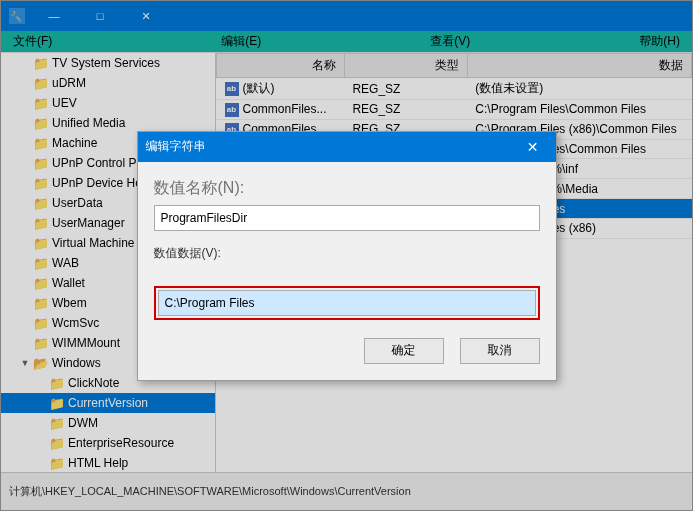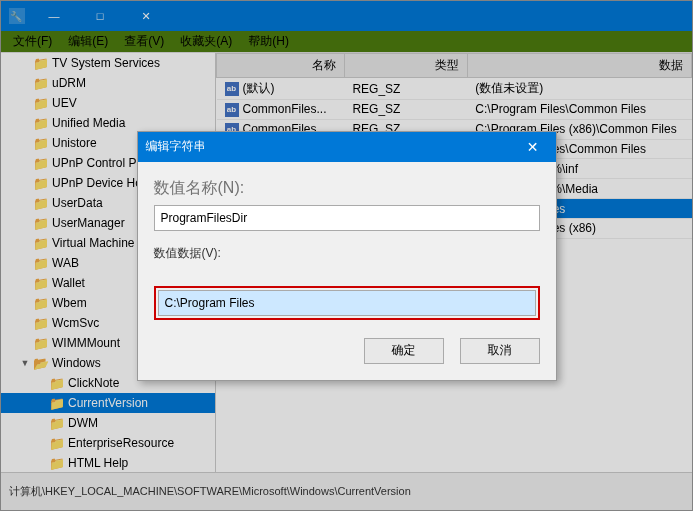--- a/index.html
+++ b/index.html
@@ -57,26 +57,27 @@
       color: white;
       font-size: 11px;
       cursor: pointer;
       display: flex;
       align-items: center;
       justify-content: center;
     }
 
     
     .menu-bar {
-      background: #4d7c0f;
+      background: #14b8a6;
       height: 22px;
       display: flex;
       align-items: center;
       padding: 0 4px;
       border-bottom: 1px solid #ddd;
+      justify-content: space-between;
     }
     .menu-item {
       padding: 2px 8px;
       cursor: pointer;
       font-size: 12px;
     }
 
     
     .main-content {
       display: flex;
@@ -284,21 +285,20 @@
       <button class="title-btn">—</button>
       <button class="title-btn">□</button>
       <button class="title-btn close">✕</button>
     </div>
   </div>
 
   <div class="menu-bar">
     <span class="menu-item">文件(F)</span>
     <span class="menu-item">编辑(E)</span>
     <span class="menu-item">查看(V)</span>
-    <span class="menu-item">收藏夹(A)</span>
     <span class="menu-item">帮助(H)</span>
   </div>
 
   <div class="main-content">
 
     <div class="tree-pane">
 
       <div class="tree-item" style="padding-left:32px">
         <span class="folder-icon yellow">📁</span>
         <span>TV System Services</span>
@@ -310,21 +310,21 @@
       <div class="tree-item" style="padding-left:32px">
         <span class="folder-icon yellow">📁</span>
         <span>UEV</span>
       </div>
       <div class="tree-item" style="padding-left:32px">
         <span class="folder-icon yellow">📁</span>
         <span>Unified Media</span>
       </div>
       <div class="tree-item" style="padding-left:32px">
         <span class="folder-icon yellow">📁</span>
-        <span>Unistore</span>
+        <span>Machine</span>
       </div>
       <div class="tree-item" style="padding-left:32px">
         <span class="folder-icon yellow">📁</span>
         <span>UPnP Control Point</span>
       </div>
       <div class="tree-item" style="padding-left:32px">
         <span class="folder-icon yellow">📁</span>
         <span>UPnP Device Host</span>
       </div>
       <div class="tree-item" style="padding-left:32px">

